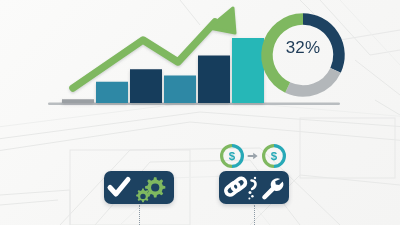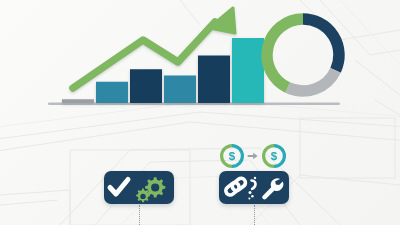--- a/index.html
+++ b/index.html
@@ -119,20 +119,21 @@
     <g transform="translate(303,55)">
 
       <path d="M 0.00 -36.00 A 36 36 0 0 1 32.57 15.33" fill="none" stroke="#1d4261" stroke-width="11.5"></path>
 
       <path d="M 32.57 15.33 A 36 36 0 0 1 -15.33 32.57" fill="none" stroke="#b3b7ba" stroke-width="11.5"></path>
 
       <path d="M -15.33 32.57 A 36 36 0 0 1 -0.00 -36.00" fill="none" stroke="#7fb860" stroke-width="11.5"></path>
     </g>
   </svg>
 
+  <div class="pct-label">32%</div>
 
   <div class="icon-box" id="box-quality">
     <svg class="box-svg" width="70" height="33" viewBox="0 0 70 33" xmlns="http://www.w3.org/2000/svg">
       <path d="M6 16.5 L12 23 L24 8.5" fill="none" stroke="#ffffff" stroke-width="5" stroke-linecap="round" stroke-linejoin="round"></path>
       <g fill="#7fb860">
         <path d="M50 6.2 l2.4 0 0.55 2.6 a8.2 8.2 0 0 1 2.3 0.96 l2.25-1.42 1.7 1.7 -1.42 2.25
                  a8.2 8.2 0 0 1 0.96 2.3 l2.6 0.55 0 2.4 -2.6 0.55 a8.2 8.2 0 0 1 -0.96 2.3
                  l1.42 2.25 -1.7 1.7 -2.25-1.42 a8.2 8.2 0 0 1 -2.3 0.96 l-0.55 2.6 -2.4 0
                  -0.55-2.6 a8.2 8.2 0 0 1 -2.3-0.96 l-2.25 1.42 -1.7-1.7 1.42-2.25
                  a8.2 8.2 0 0 1 -0.96-2.3 l-2.6-0.55 0-2.4 2.6-0.55 a8.2 8.2 0 0 1 0.96-2.3

